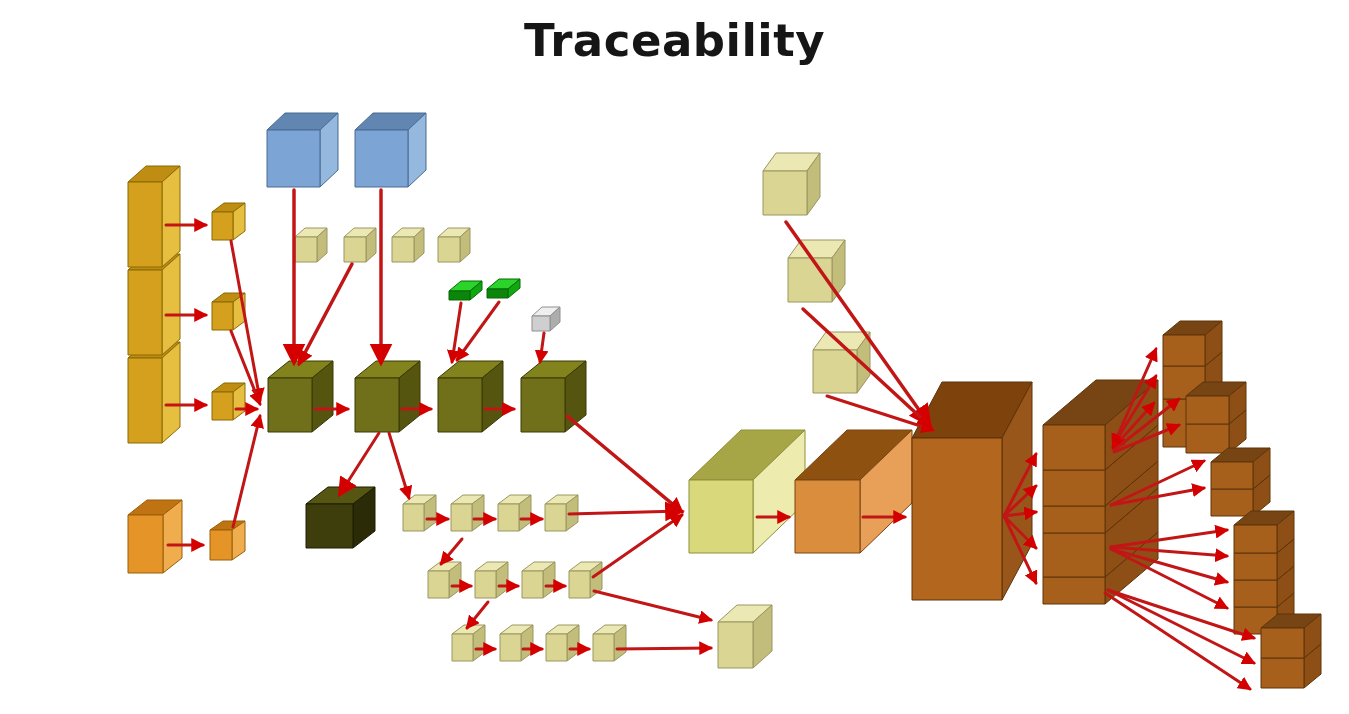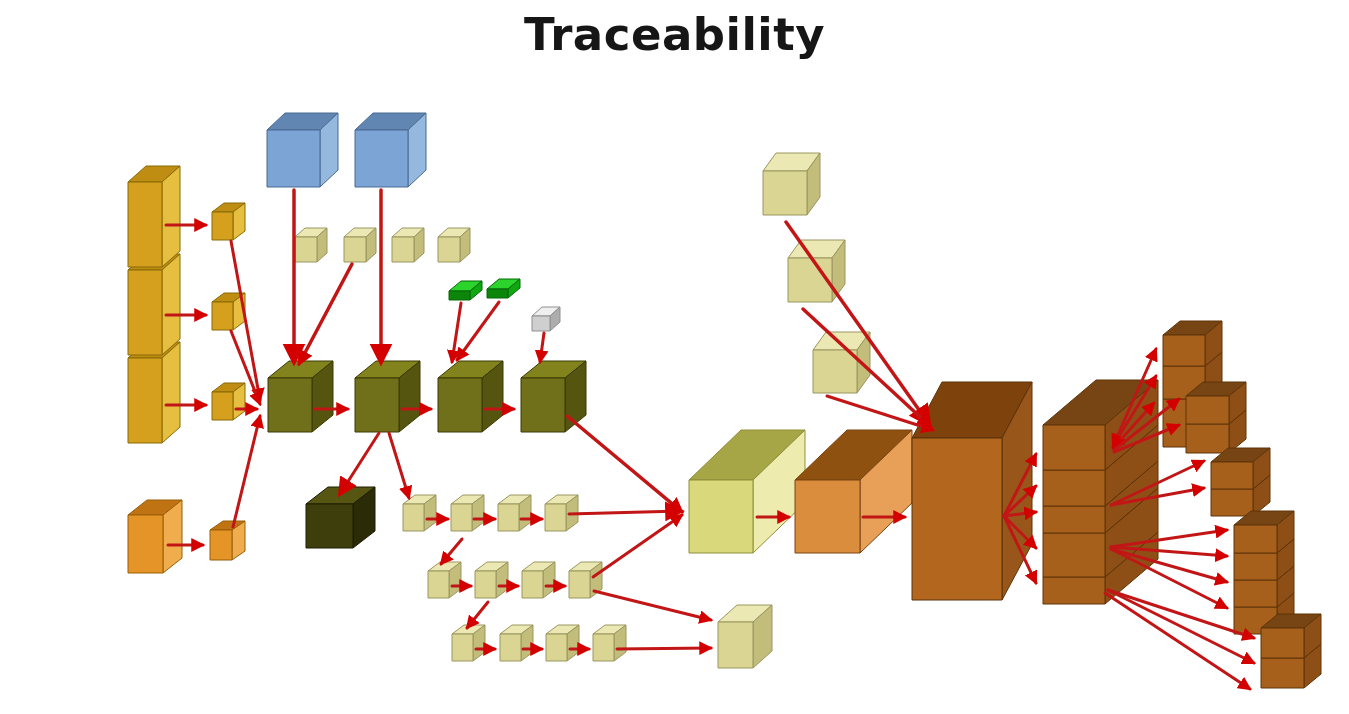--- a/index.html
+++ b/index.html
@@ -1,21 +1,21 @@
 <!DOCTYPE html>
 <html><head>
 <meta charset="utf-8">
 <style>
   html,body{margin:0;padding:0;}
   body{
     width:1349px;height:714px;background:#ffffff;overflow:hidden;position:relative;
     font-family:"DejaVu Sans","Liberation Sans",sans-serif;
   }
   .title{
-    position:absolute;top:8px;left:0;width:100%;
+    position:absolute;top:14px;left:0;width:100%;
     text-align:center;font-size:45px;font-weight:bold;color:#161616;
     letter-spacing:0.5px;
   }
   .diagram-wrap{position:absolute;top:0;left:0;width:1349px;height:714px;}
   svg{display:block;}
 </style>
 </head>
 <body>
 
 <div class="diagram-wrap">

